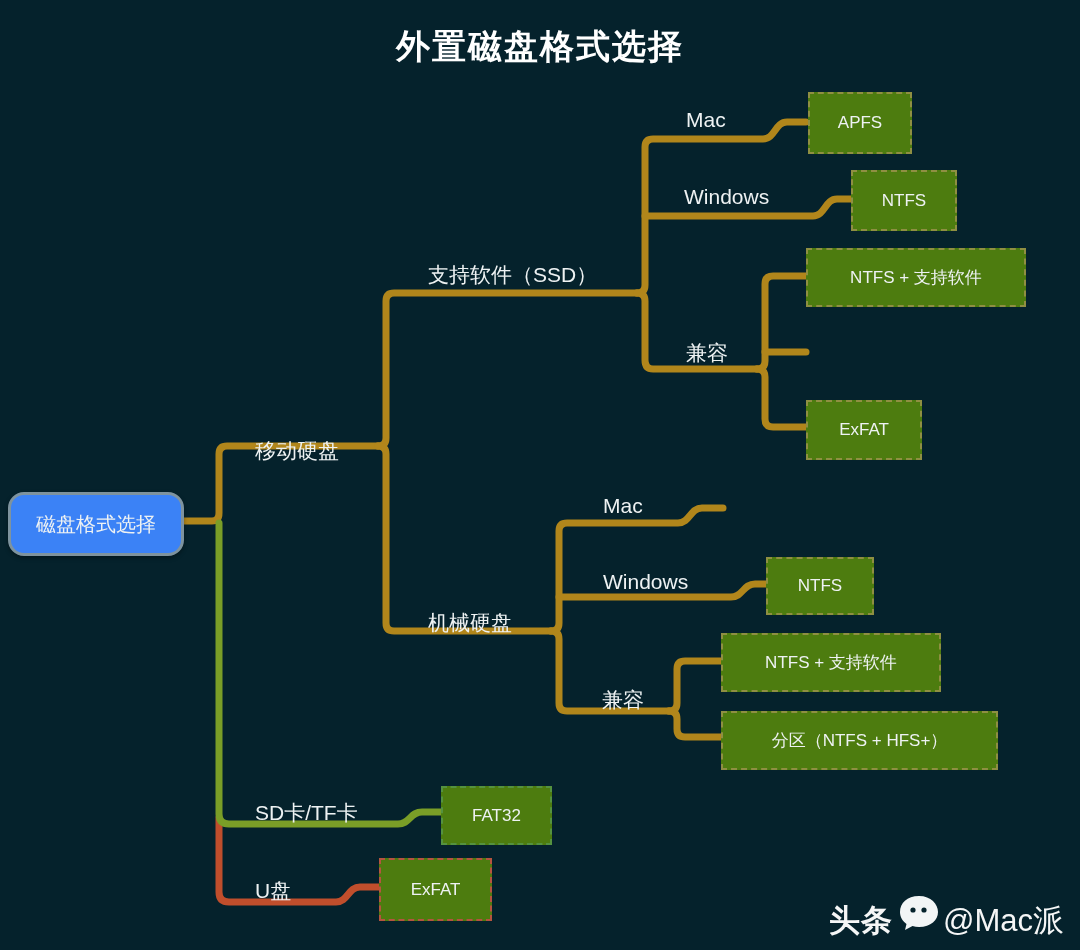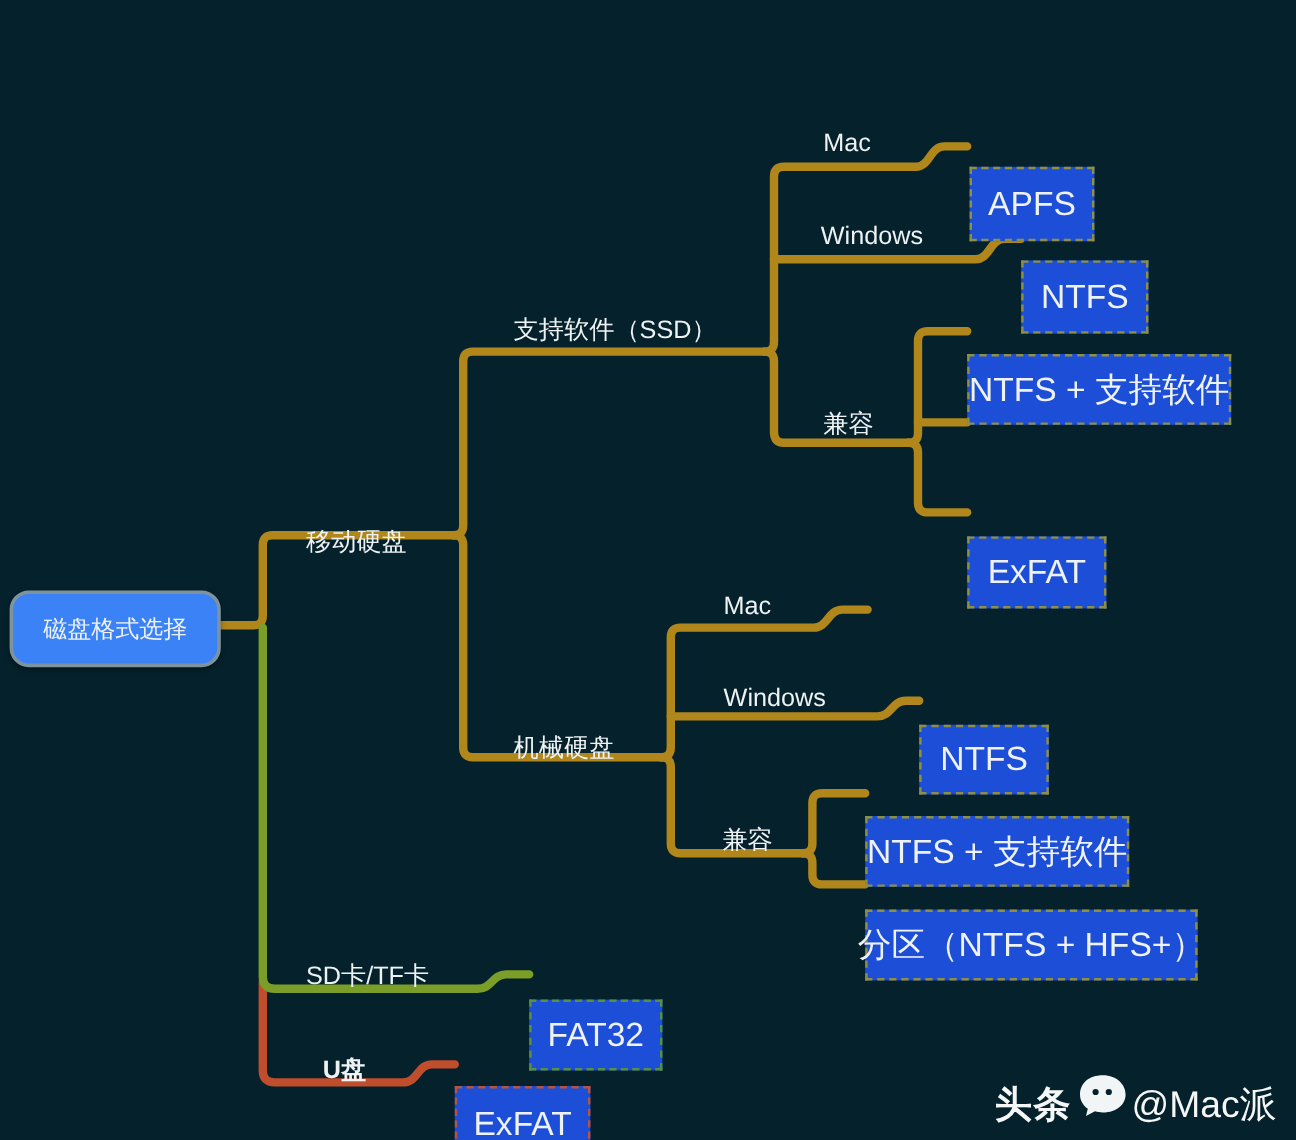--- a/index.html
+++ b/index.html
@@ -22,39 +22,40 @@
     position:absolute;left:8px;top:492px;width:170px;height:58px;
     background:#3b82f6;border:3px solid #7e939e;border-radius:16px;
     display:flex;align-items:center;justify-content:center;
     color:#eef2f3;font-size:20px;white-space:nowrap;
     box-shadow:0 2px 4px rgba(0,0,0,.35);
   }
   .label{
     position:absolute;color:#eef2f3;font-size:21px;white-space:nowrap;
   }
   .leaf{
-    position:absolute;background:#1d4ed8;border:2px dashed #8f8f42;
+    position:absolute;background:#4d7c0f;border:2px dashed #8f8f42;
     display:flex;align-items:center;justify-content:center;
-    color:#eef2f3;font-size:28px;white-space:nowrap;margin-top:47px;
+    color:#eef2f3;font-size:17px;white-space:nowrap;
   }
   .leaf.green{border-color:#55923f;}
   .leaf.red{border-color:#b5543f;}
   .watermark{
     position:absolute;right:16px;bottom:14px;display:flex;align-items:flex-end;
     color:rgba(255,255,255,.96);font-size:31px;line-height:1;
   }
   .watermark .wm-prefix{font-weight:bold;letter-spacing:1px;}
   .watermark .wm-handle{font-weight:normal;}
   .watermark svg{margin:0 2px -2px 4px;transform:translateY(-6px);}
 </style>
 </head>
 <body>
 
 <div id="stage">
 
+  <div class="title">外置磁盘格式选择</div>
 
   <svg class="lines" width="1080" height="950" viewBox="0 0 1080 950">
 
     <path class="gold-line" d="M178 521 H212 Q219 521 219 513 V454 Q219 446 227 446 H378"></path>
 
     <path class="gold-line" d="M378 446 Q386 446 386 438 V301 Q386 293 394 293 H637"></path>
 
     <path class="gold-line" d="M378 446 Q386 446 386 454 V623 Q386 631 394 631 H551"></path>
 
     <path class="gold-line" d="M637 293 Q645 293 645 285 V147 Q645 139 653 139 H763 C775 139 775 122 787 122 H806"></path>
@@ -86,21 +87,21 @@
   <div class="label" style="left:255px;top:417px;margin-top:20px;">移动硬盘</div>
   <div class="label" style="left:428px;top:261px;">支持软件（SSD）</div>
   <div class="label" style="left:686px;top:108px;">Mac</div>
   <div class="label" style="left:684px;top:185px;">Windows</div>
   <div class="label" style="left:686px;top:339px;">兼容</div>
   <div class="label" style="left:428px;top:609px;">机械硬盘</div>
   <div class="label" style="left:603px;top:494px;">Mac</div>
   <div class="label" style="left:603px;top:570px;">Windows</div>
   <div class="label" style="left:602px;top:686px;">兼容</div>
   <div class="label" style="left:255px;top:799px;">SD卡/TF卡</div>
-  <div class="label" style="left:269px;top:877px;font-weight:bold;">U盘</div>
+  <div class="label" style="left:255px;top:877px;">U盘</div>
 
   <div class="leaf" style="left:808px;top:92px;width:100px;height:58px;">APFS</div>
   <div class="leaf" style="left:851px;top:170px;width:102px;height:57px;">NTFS</div>
   <div class="leaf" style="left:806px;top:248px;width:216px;height:55px;">NTFS + 支持软件</div>
   <div class="leaf" style="left:806px;top:400px;width:112px;height:56px;">ExFAT</div>
   <div class="leaf" style="left:766px;top:557px;width:104px;height:54px;">NTFS</div>
   <div class="leaf" style="left:721px;top:633px;width:216px;height:55px;">NTFS + 支持软件</div>
   <div class="leaf" style="left:721px;top:711px;width:273px;height:55px;">分区（NTFS + HFS+）</div>
   <div class="leaf green" style="left:441px;top:786px;width:107px;height:55px;">FAT32</div>
   <div class="leaf red" style="left:379px;top:858px;width:109px;height:59px;">ExFAT</div>

